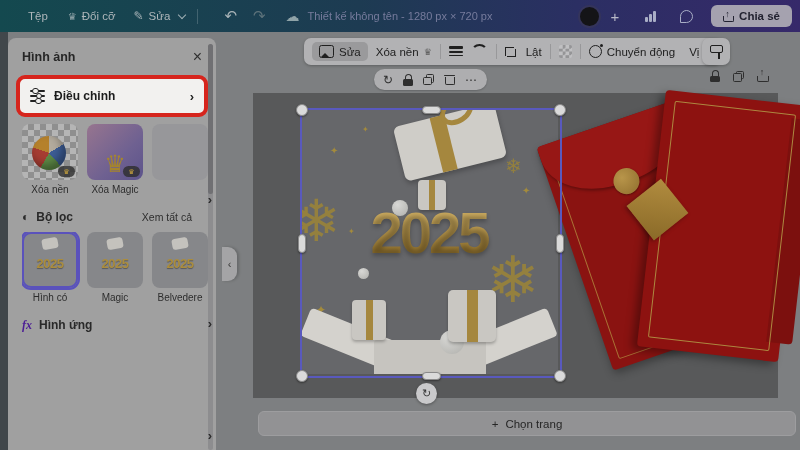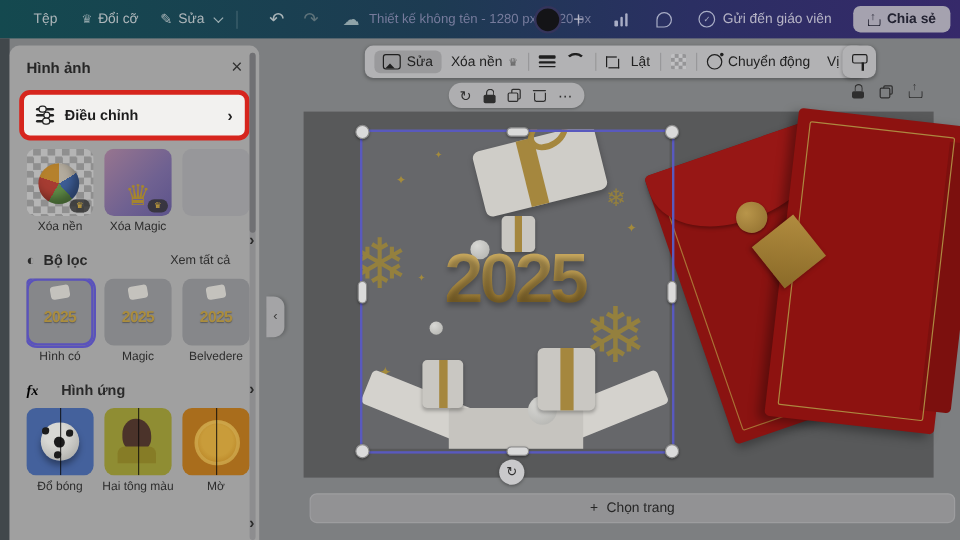--- a/index.html
+++ b/index.html
@@ -47,21 +47,21 @@
   .adjust-chev{margin-left:auto;font-size:13px;color:#222;font-weight:bold}
   .sliders{position:relative;width:15px;height:12px}
   .sliders i{position:absolute;left:0;right:0;height:1.6px;background:#222;border-radius:1px}
   .sliders i:nth-child(1){top:0}.sliders i:nth-child(2){top:5px}.sliders i:nth-child(3){top:10px}
   .sliders i::after{content:"";position:absolute;top:-2.1px;width:4.5px;height:4.5px;background:#f2f1ef;border:1.5px solid #222;border-radius:50%}
   .sliders i:nth-child(1)::after{left:2px}.sliders i:nth-child(2)::after{right:3px}.sliders i:nth-child(3)::after{left:5px}
   .sec-head{display:flex;align-items:center;margin-top:12px;height:16px}
   .sec-title{font-size:12px;font-weight:bold;color:#292929}
   .seeall{margin-left:auto;font-size:10.5px;color:#2e2e2e;margin-right:12px;cursor:pointer}
   .halfc{font-size:12px;color:#2a2a2a;margin-right:7px}
-  .fx{font-style:italic;font-weight:bold;font-family:"Liberation Serif",serif;font-size:12px;color:#000000;margin-right:19px}
+  .fx{font-style:italic;font-weight:bold;font-family:"Liberation Serif",serif;font-size:12px;color:#4c1d95;margin-right:7px}
   .thumbrow{display:flex;gap:9px;margin-top:7px;width:196px;overflow:hidden}
   .thumb{flex:0 0 auto;width:56px;display:flex;flex-direction:column;align-items:center;cursor:pointer}
   .tface{position:relative;width:56px;height:56px;border-radius:8px;overflow:hidden}
   .tlabel{margin-top:4px;font-size:10px;color:#2d2d2d;white-space:nowrap}
   .rowarrow{position:absolute;right:4px;font-size:13px;font-weight:bold;color:#2b2b2b;z-index:3}
   .crownbadge{position:absolute;right:3px;bottom:3px;width:17px;height:11px;background:rgba(45,45,45,.8);border-radius:6px;display:flex;align-items:center;justify-content:center}
   .crownbadge span{font-size:7px;color:#c8a23c;line-height:1}
   
   .t-checker{background:conic-gradient(#8f8f8f 25%,#b5b5b5 0 50%,#8f8f8f 0 75%,#b5b5b5 0);background-size:12px 12px}
   .ball{position:absolute;left:10px;top:12px;width:34px;height:34px;border-radius:50%;
@@ -211,24 +211,20 @@
       </div>
     <div class="tb-right">
       <div class="swatch"></div>
       <span class="tb-plus">+</span>
       <div class="chart">
           <i></i>
           <i></i>
           <i></i>
         </div>
       <div class="bubble"></div>
-      <div class="sendgrp">
-        <span class="ccirc">✓</span>
-        <span>Gửi đến giáo viên</span>
-      </div>
       <div class="sharebtn">
         <span class="exp-s">
             <i>↑</i>
           </span>
         <span>Chia sẻ</span>
       </div>
     </div>
   </div>
 
   <div class="leftstrip"></div>
@@ -309,44 +305,20 @@
         <div class="thumb">
           <div class="tface t-2025"></div>
         </div>
       </div>
 
       <div class="sec-head" style="margin-top:14px">
         <span class="fx">fx</span>
         <span class="sec-title">Hình ứng</span>
       </div>
       <span class="rowarrow" style="top:390px">›</span>
-      <div class="thumbrow">
-        <div class="thumb">
-          <div class="tface t-shadowbg fxline">
-              <div class="soccer"></div>
-            </div>
-          <span class="tlabel">Đổ bóng</span>
-        </div>
-        <div class="thumb">
-          <div class="tface t-duobg fxline">
-              <div class="head-sil"></div>
-            </div>
-          <span class="tlabel">Hai tông màu</span>
-        </div>
-        <div class="thumb">
-          <div class="tface t-blurbg fxline">
-              <div class="lemon"></div>
-            </div>
-          <span class="tlabel">Mờ</span>
-        </div>
-        <div class="thumb">
-          <div class="tface t-l4bg"></div>
-
-        </div>
-      </div>
     </div>
     <div class="p-scroll">
         <i></i>
       </div>
   </div>
 
   <div class="collapse-tab">
       <span>‹</span>
     </div>
 

